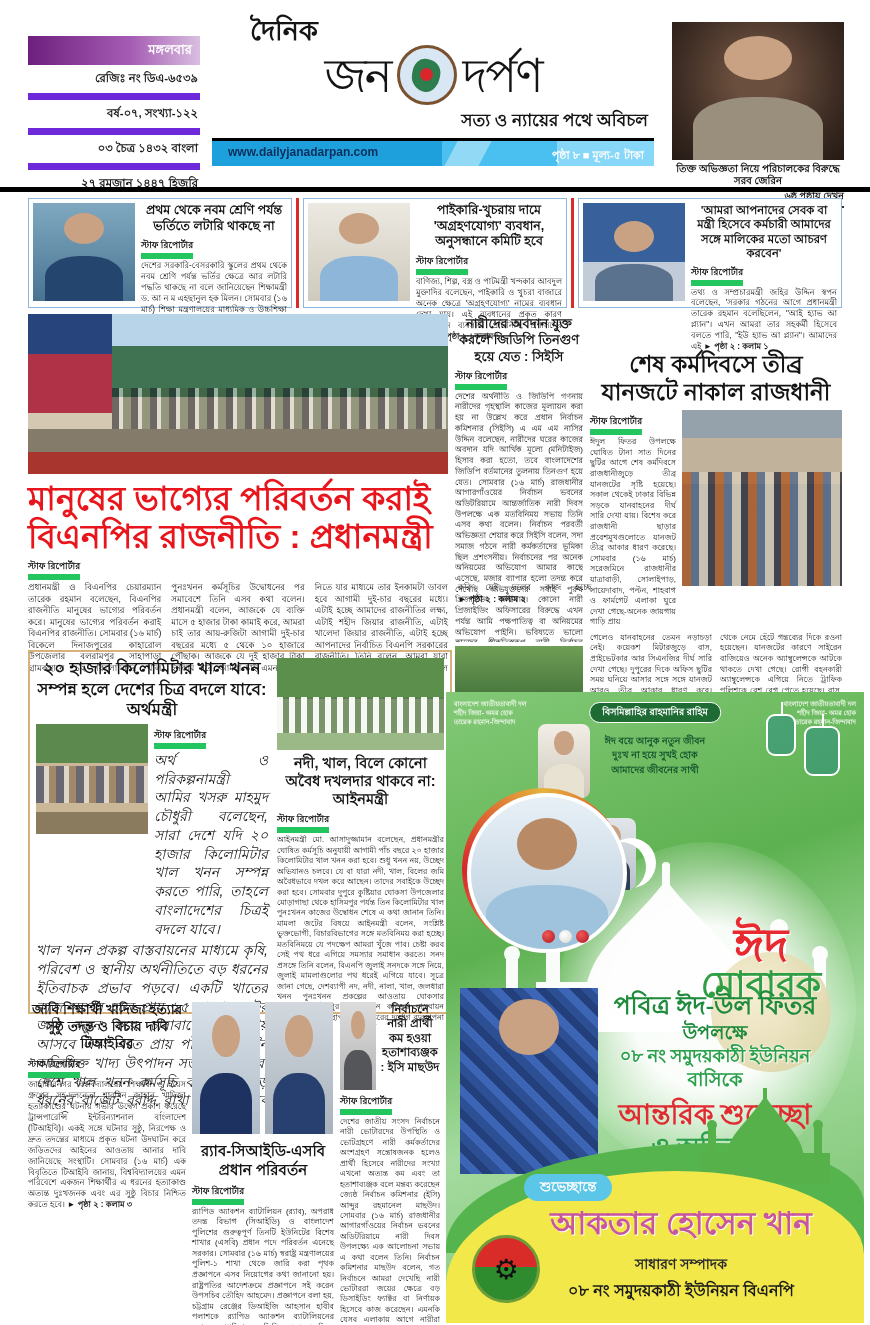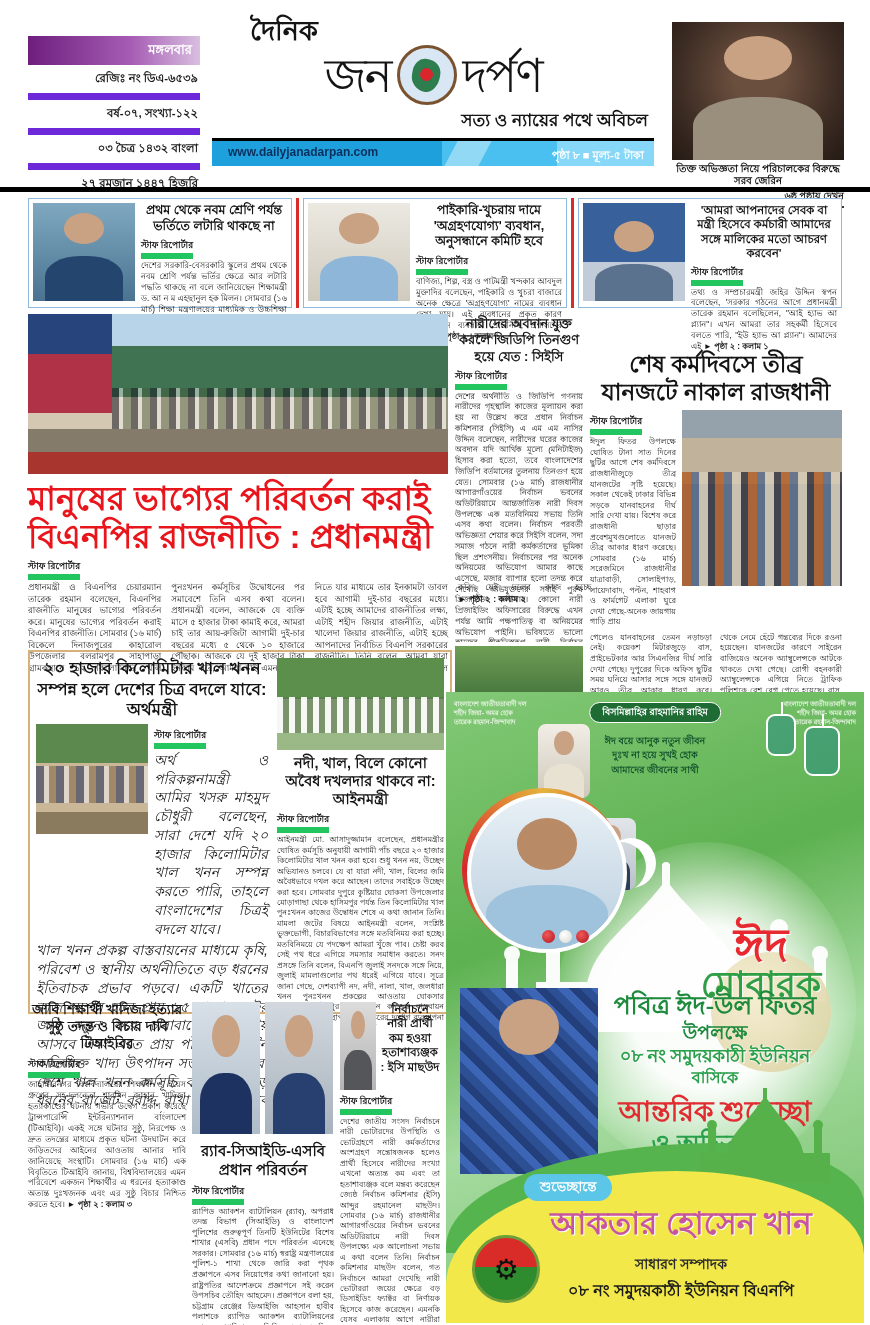--- a/index.html
+++ b/index.html
@@ -156,21 +156,21 @@
       background:linear-gradient(#e8f0f6,#b9cede);}
   .ring-inner::before{content:"";position:absolute;width:40%;height:34%;left:30%;top:14%;border-radius:50%;background:#b98a66;}
   .ring-inner::after{content:"";position:absolute;width:80%;height:42%;left:10%;bottom:0;border-radius:45% 45% 0 0;background:#9fc3dc;}
   .roses{position:absolute;left:96px;top:238px;display:flex;gap:4px;}
   .rose{width:13px;height:13px;border-radius:50%;background:radial-gradient(circle at 38% 35%,#f05858,#b01620);}
   .rose.w{background:radial-gradient(circle at 38% 35%,#fff,#d8d8cf);}
   .ad-text{position:absolute;left:128px;top:298px;width:282px;text-align:center;font-weight:bold;line-height:1.25;font-family:Liberation Serif, serif;}
   .ad-occ1{font-size:25px;color:#1d8a3c;}
   .ad-occ2{font-size:19px;color:#1d8a3c;}
   .ad-union{font-size:18px;color:#2aa04b;text-shadow:0 0 2px #fff,1px 1px 0 #fff;}
-  .ad-res{font-size:16px;color:#2aa04b;text-shadow:0 0 2px #fff;}
+  .ad-res{font-size:19px;color:#2aa04b;text-shadow:0 0 2px #fff;}
   .ad-greet1{font-size:28px;color:#e02b31;margin-top:6px;}
   .ad-greet2{font-size:26px;color:#2aa04b;}
   .blazer{position:absolute;left:14px;top:296px;width:138px;height:186px;
       background:repeating-linear-gradient(45deg,#2d4f94 0 8px,#3c66b5 8px 16px,#24407c 16px 24px);}
   .blazer::before{content:"";position:absolute;width:44%;height:30%;left:28%;top:6%;border-radius:50%;background:#c9a183;}
   .mosque-sm{position:absolute;right:14px;bottom:140px;width:170px;}
   .wave-green{position:absolute;left:0;bottom:70px;width:418px;height:110px;background:#56b44e;
       border-top-left-radius:65% 95%;border-top-right-radius:35% 55%;}
   .wave-yellow{position:absolute;left:0;bottom:0;width:418px;height:152px;background:#f3e84a;
       border-top-left-radius:55% 75%;border-top-right-radius:45% 55%;}

